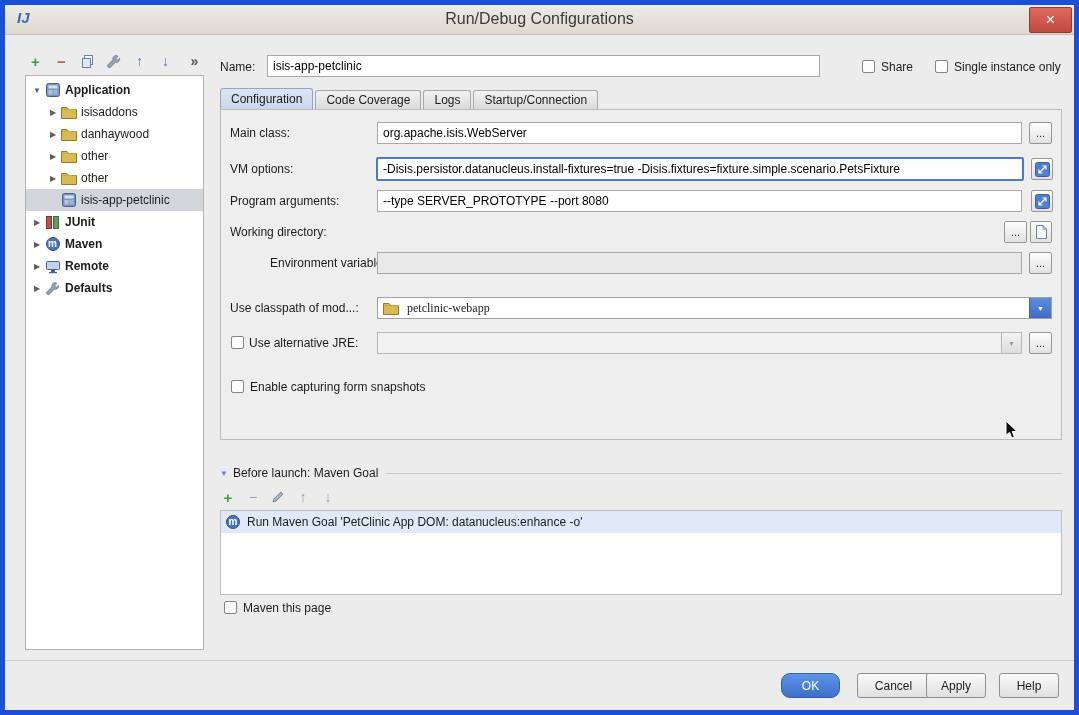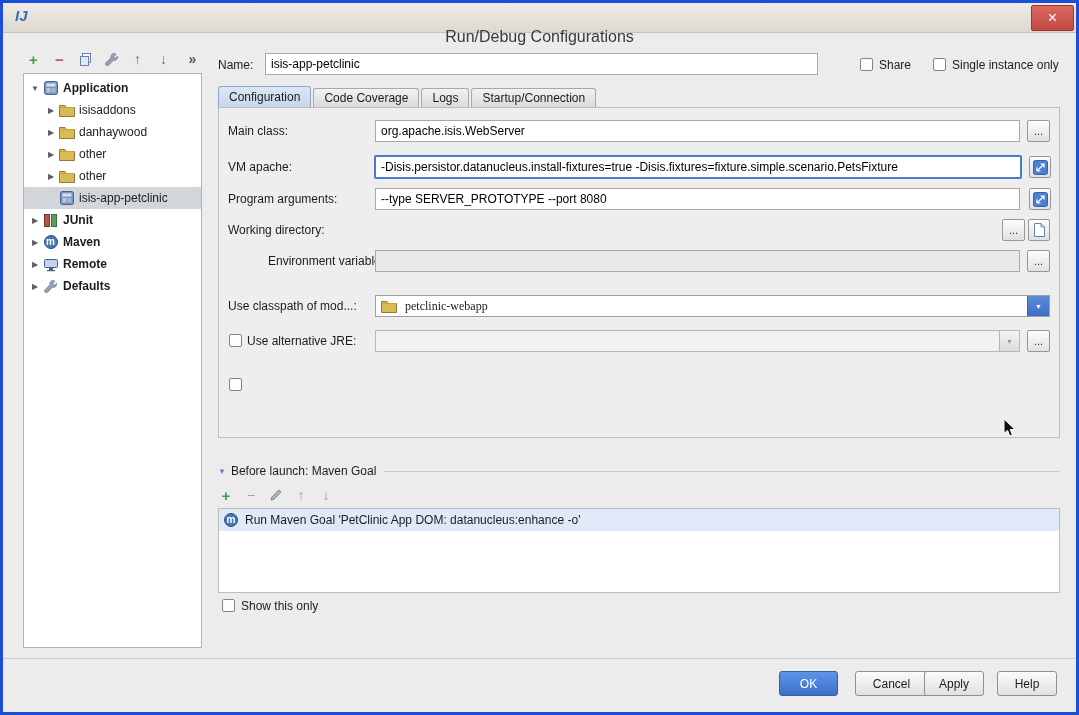--- a/index.html
+++ b/index.html
@@ -1,22 +1,22 @@
 <!DOCTYPE html>
 <html><head>
 <meta charset="utf-8">
 <style>
   * { margin:0; padding:0; box-sizing:border-box; }
   html,body { width:1079px; height:715px; overflow:hidden; }
   body { font-family:"Liberation Sans",sans-serif; font-size:12px; color:#1c1c1c; background:#8a8a8a; }
-  .window { position:relative; width:1079px; height:715px; background:#ececec; border:3px solid #1d4ed8; overflow:hidden; }
+  .window { position:relative; width:1079px; height:715px; background:#ececec; border:5px solid #1d4ed8; overflow:hidden; }
 
   
   .titlebar { position:absolute; left:0; right:0; top:0; height:30px; background:linear-gradient(#edebe6,#ddd9d1); border-bottom:1px solid #c6c2ba; }
-  .title { position:absolute; left:0; right:0; top:5px; text-align:center; font-size:16px; color:#3a3a3a;margin-top:20px; }
+  .title { position:absolute; left:0; right:0; top:5px; text-align:center; font-size:16px; color:#3a3a3a; }
   .logo { position:absolute; left:12px; top:4px; font-size:15px; font-weight:bold; color:#3a6db5; font-style:italic; }
   .close-btn { position:absolute; right:2px; top:2px; width:43px; height:26px; background:linear-gradient(#dc6a61,#bf4a41); border:1px solid #9e352e; border-radius:2px; color:#fff; font-size:16px; line-height:23px; text-align:center; }
 
   
   .side-toolbar { position:absolute; left:20px; top:44px; width:180px; height:24px; display:flex; align-items:center; gap:5px; }
   .tbtn { width:21px; height:20px; display:inline-flex; align-items:center; justify-content:center; font-size:14px; color:#6a7587; }
   .tbtn.add { color:#3d9e46; font-weight:bold; font-size:15px; }
   .tbtn.removec { color:#c2554e; font-weight:bold; font-size:15px; }
   .tbtn.blue { color:#4a78b8; font-weight:bold; }
   .tbtn.more { margin-left:auto; color:#555; font-weight:bold; }
@@ -59,21 +59,21 @@
   #bl-line { flex:1; height:1px; background:#c9c9c9; margin-left:8px; }
   #bl-toolbar { position:absolute; left:213px; top:482px; display:flex; gap:5px; align-items:center; }
   .blbtn { width:20px; height:20px; display:inline-flex; align-items:center; justify-content:center; font-size:14px; color:#9aa0a8; }
   .blbtn.add { color:#3d9e46; font-weight:bold; font-size:15px; }
   #bl-list { position:absolute; left:215px; top:505px; width:842px; height:85px; background:#fff; border:1px solid #bdbdbd; }
   .bl-item { height:22px; display:flex; align-items:center; background:#dfe9f8; padding-left:5px; gap:7px; }
 
   
   #footer-line { position:absolute; left:0; right:0; top:655px; border-top:1px solid #cdcdcd; }
   .btn { position:absolute; top:668px; height:25px; border:1px solid #8f8f8f; border-radius:3px; background:linear-gradient(#fbfbfb,#e0e0e0); font:12px "Liberation Sans",sans-serif; text-align:center; color:#1c1c1c; }
-  #ok-btn { left:776px; width:59px; background:linear-gradient(#5c95e8,#3e6fc9); border-color:#335ea8; color:#fff; }
+  #ok-btn { left:776px; width:59px; background:linear-gradient(#5c95e8,#3e6fc9); border-color:#335ea8; color:#fff;border-radius:9px; }
   #cancel-btn { left:852px; width:73px; }
   #apply-btn { left:921px; width:60px; }
   #help-btn { left:994px; width:60px; }
 
   #cursor { position:absolute; left:1000px; top:415px; pointer-events:none; }
 
   
   #name-label { left:215px; top:51px; }
   #name-input { left:262px; top:50px; width:553px; }
   #share-cb { left:857px; top:55px; }
@@ -264,21 +264,21 @@
     <div class="tab">Code Coverage</div>
     <div class="tab">Logs</div>
     <div class="tab">Startup/Connection</div>
   </div>
   <div id="tab-panel"></div>
 
   <span class="plabel" id="main-class-label">Main class:</span>
   <input class="tfield" id="main-class-input" value="org.apache.isis.WebServer" style="">
   <button class="mini" id="main-class-browse">...</button>
 
-  <span class="plabel" id="vm-label">VM apache:</span>
+  <span class="plabel" id="vm-label">VM options:</span>
   <input class="tfield focused" id="vm-input" value="-Disis.persistor.datanucleus.install-fixtures=true -Disis.fixtures=fixture.simple.scenario.PetsFixture" style="">
   <span class="iconbtn" id="vm-expand">
     <svg width="15" height="15" viewBox="0 0 15 15">
         <rect x="0.5" y="0.5" width="14" height="14" rx="2" fill="#4f7fd0" stroke="#335ea8"></rect>
         <path d="M4 11 L11 4 M7.5 4 H11 V7.5 M4 7.5 V11 H7.5" stroke="#fff" stroke-width="1.2" fill="none"></path>
       </svg>
   </span>
 
   <span class="plabel" id="prog-label">Program arguments:</span>
   <input class="tfield" id="prog-input" value="--type SERVER_PROTOTYPE --port 8080" style="">
@@ -320,20 +320,21 @@
   <span class="plabel" id="jre-label">Use alternative JRE:</span>
   <div class="combo disabled" id="jre-combo">
     <span class="ctext"></span>
     <span class="jre-arrow">
       <span>▼</span>
     </span>
   </div>
   <button class="mini" id="jre-browse">...</button>
 
   <span class="cb" id="snap-cb"></span>
+  <span class="plabel" id="snap-label">Enable capturing form snapshots</span>
 
   <div id="bl-header">
     <span id="bl-tri">▼</span>
     <span id="bl-title">Before launch: Maven Goal</span>
     <span id="bl-line"></span>
   </div>
   <div id="bl-toolbar">
     <span class="blbtn add">+</span>
     <span class="blbtn">−</span>
     <span class="blbtn">
@@ -344,21 +345,21 @@
     <span class="blbtn">↑</span>
     <span class="blbtn">↓</span>
   </div>
   <div id="bl-list">
     <div class="bl-item">
       <span class="maven-badge">m</span>
       <span>Run Maven Goal 'PetClinic App DOM: datanucleus:enhance -o'</span>
     </div>
   </div>
   <span class="cb" id="show-cb"></span>
-  <span class="plabel" id="show-label">Show this only</span>
+  <span class="plabel" id="show-label">Maven this page</span>
 
   <div id="footer-line"></div>
   <button class="btn" id="ok-btn">OK</button>
   <button class="btn" id="cancel-btn">Cancel</button>
   <button class="btn" id="apply-btn">Apply</button>
   <button class="btn" id="help-btn">Help</button>
 
   <span id="cursor">
     <svg width="13" height="20" viewBox="0 0 13 20">
         <path d="M1 1 L1 15.2 L4.6 12.4 L6.8 18 L9.4 17 L7.2 11.5 L12 11.5 Z" fill="#111" stroke="#fff" stroke-width="1"></path>

